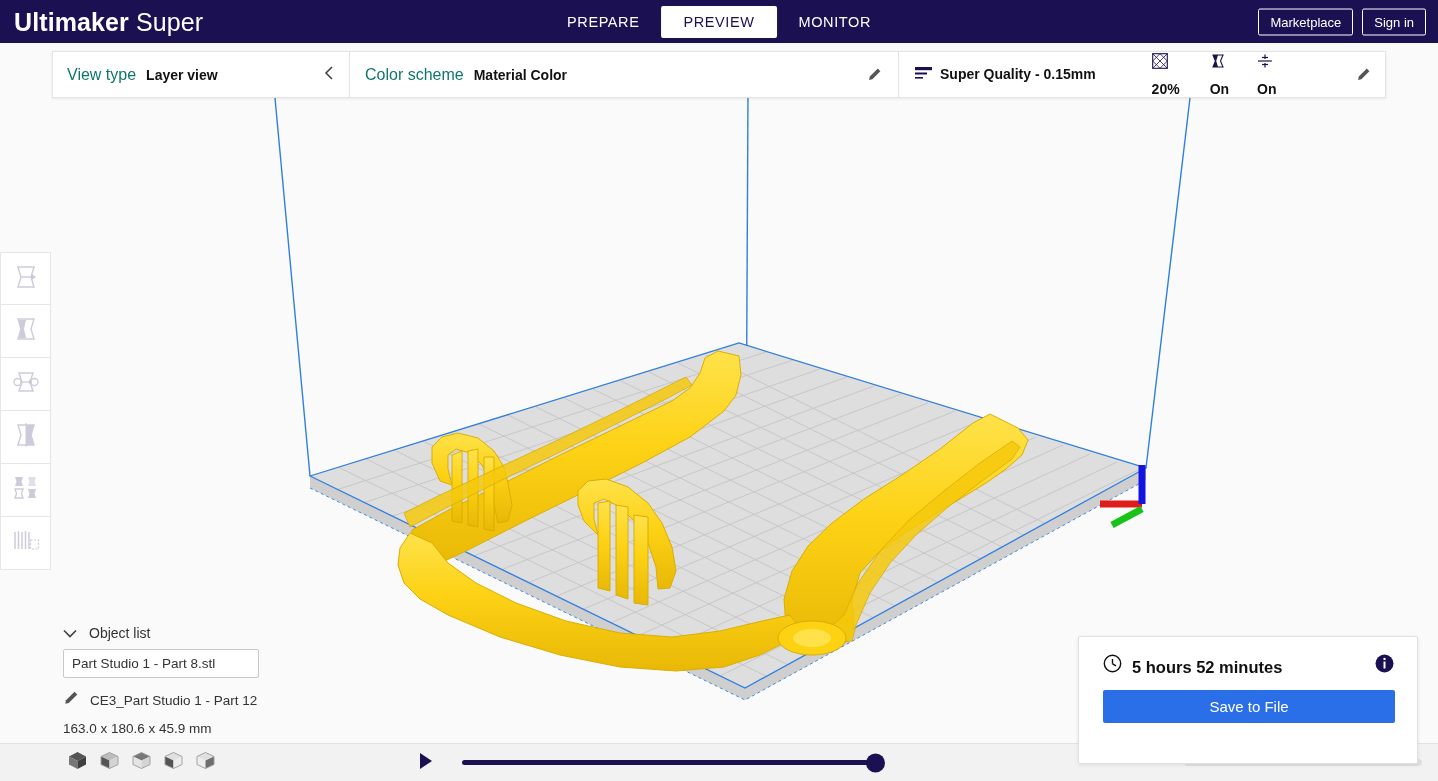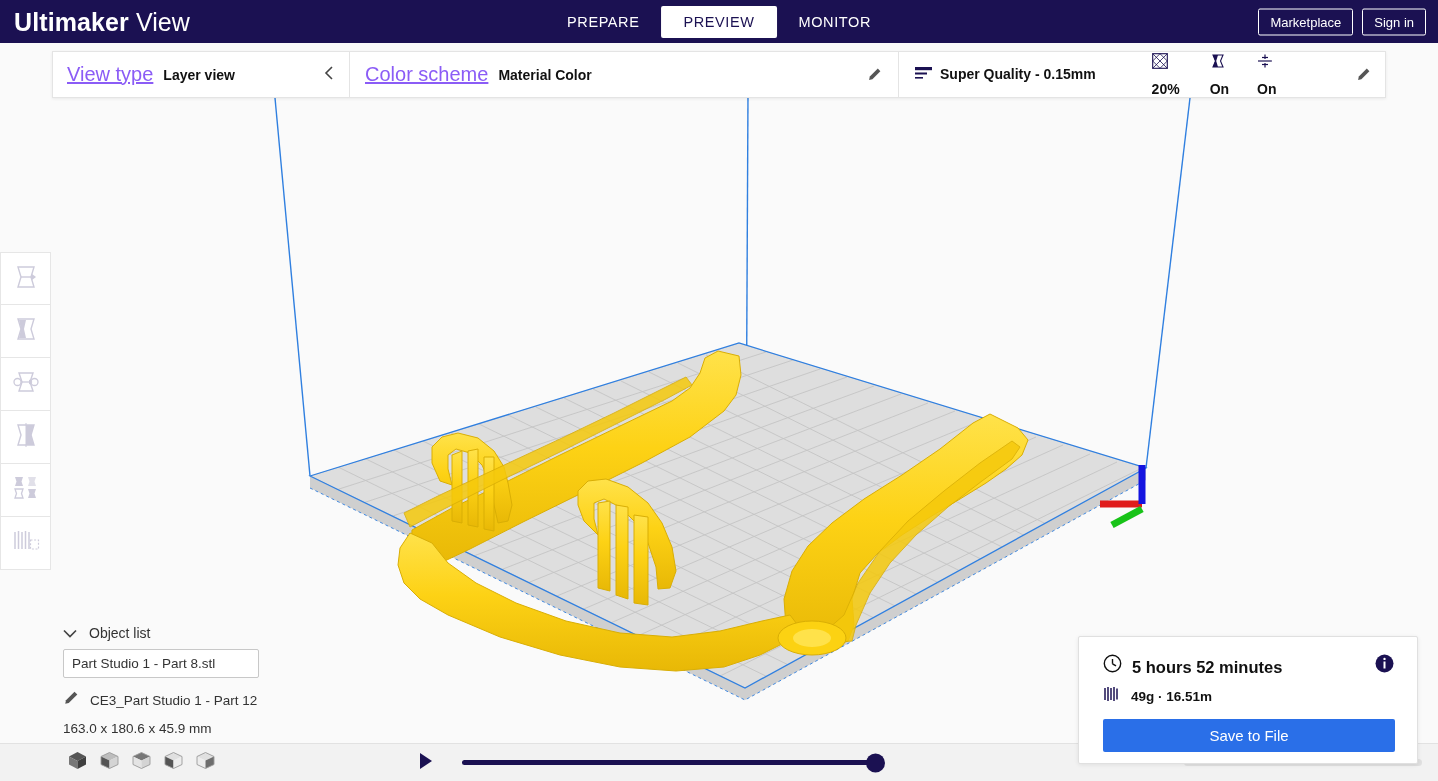--- a/index.html
+++ b/index.html
@@ -49,21 +49,21 @@
     position: absolute; top: 51px; left: 52px;
     width: 1334px; height: 47px;
     background: #ffffff;
     border: 1px solid #e4e4e4;
     display: flex; align-items: stretch;
     box-shadow: 0 1px 3px rgba(0,0,0,.07);
     z-index: 6;
   }
   .sb-seg { display: flex; align-items: center; height: 100%; position: relative; }
   .sb-div { width: 1px; background: #e4e4e4; height: 100%; }
-  .sb-label { color: #8b5cf6; font-size: 20px; margin-right: 10px; white-space: nowrap; text-decoration: underline; }
+  .sb-label { color: #0f766e; font-size: 16px; margin-right: 10px; white-space: nowrap; }
   .sb-value { color: #111; font-size: 14px; font-weight: bold; white-space: nowrap; }
   .seg-viewtype { padding-left: 14px; width: 296px; }
   .seg-viewtype .chev { margin-left: auto; margin-right: 14px; color: #444; font-size: 16px; cursor: pointer; }
   .seg-color { padding-left: 15px; width: 548px; }
   .seg-color .pencil { margin-left: auto; margin-right: 16px; cursor: pointer; }
   .seg-print { padding-left: 16px; flex: 1; gap: 0; }
   .pg { display: flex; gap: 8px; cursor: pointer; }
   .pg + .pg { margin-left: 30px; flex-direction: column; }
   .pg-text { font-size: 14px; color: #111; font-weight: bold; white-space: nowrap; }
   .seg-print .pencil { margin-left: auto; margin-right: 14px; cursor: pointer; }
@@ -162,21 +162,21 @@
   }
 </style>
 </head>
 <body>
 
 <div id="app">
 
   <div class="header">
     <div class="brand">
       <span class="b">Ultimaker</span>
-      <span class="l">View</span>
+      <span class="l">Super</span>
     </div>
 
     <div class="tabs">
       <button class="tab">PREPARE</button>
       <button class="tab active">PREVIEW</button>
       <button class="tab">MONITOR</button>
     </div>
 
     <div class="hdr-right">
       <button class="hdr-btn">Marketplace</button>
@@ -475,34 +475,20 @@
       </span>
       <span class="card-time">5 hours 52 minutes</span>
       <span class="card-info">
         <svg width="19" height="19" viewBox="0 0 19 19">
           <circle cx="9.5" cy="9.5" r="9" fill="#1b1152"></circle>
           <rect x="8.5" y="7.5" width="2" height="7" fill="#fff"></rect>
           <circle cx="9.5" cy="4.9" r="1.2" fill="#fff"></circle>
         </svg>
       </span>
     </div>
-    <div class="card-row2">
-      <span>
-        <svg width="18" height="16" viewBox="0 0 18 16">
-          <g stroke="#1b1152" stroke-width="1.5">
-            <line x1="2" y1="2" x2="2" y2="14"></line>
-              <line x1="5" y1="1" x2="5" y2="15"></line>
-            <line x1="8" y1="2" x2="8" y2="14"></line>
-              <line x1="11" y1="1" x2="11" y2="15"></line>
-            <line x1="14" y1="2.5" x2="14" y2="13.5"></line>
-          </g>
-        </svg>
-      </span>
-      <span class="card-mat">49g · 16.51m</span>
-    </div>
     <button class="card-btn">Save to File</button>
   </div>
 
 
   <div class="bottombar">
     <div class="view-icons">
       <span class="view-icon">
         <svg width="19" height="19" viewBox="0 0 19 19">
           <polygon points="9.5,1 18,5.5 9.5,10 1,5.5" fill="#555"></polygon>
           <polygon points="1,5.5 9.5,10 9.5,18 1,13.5" fill="#777"></polygon>

